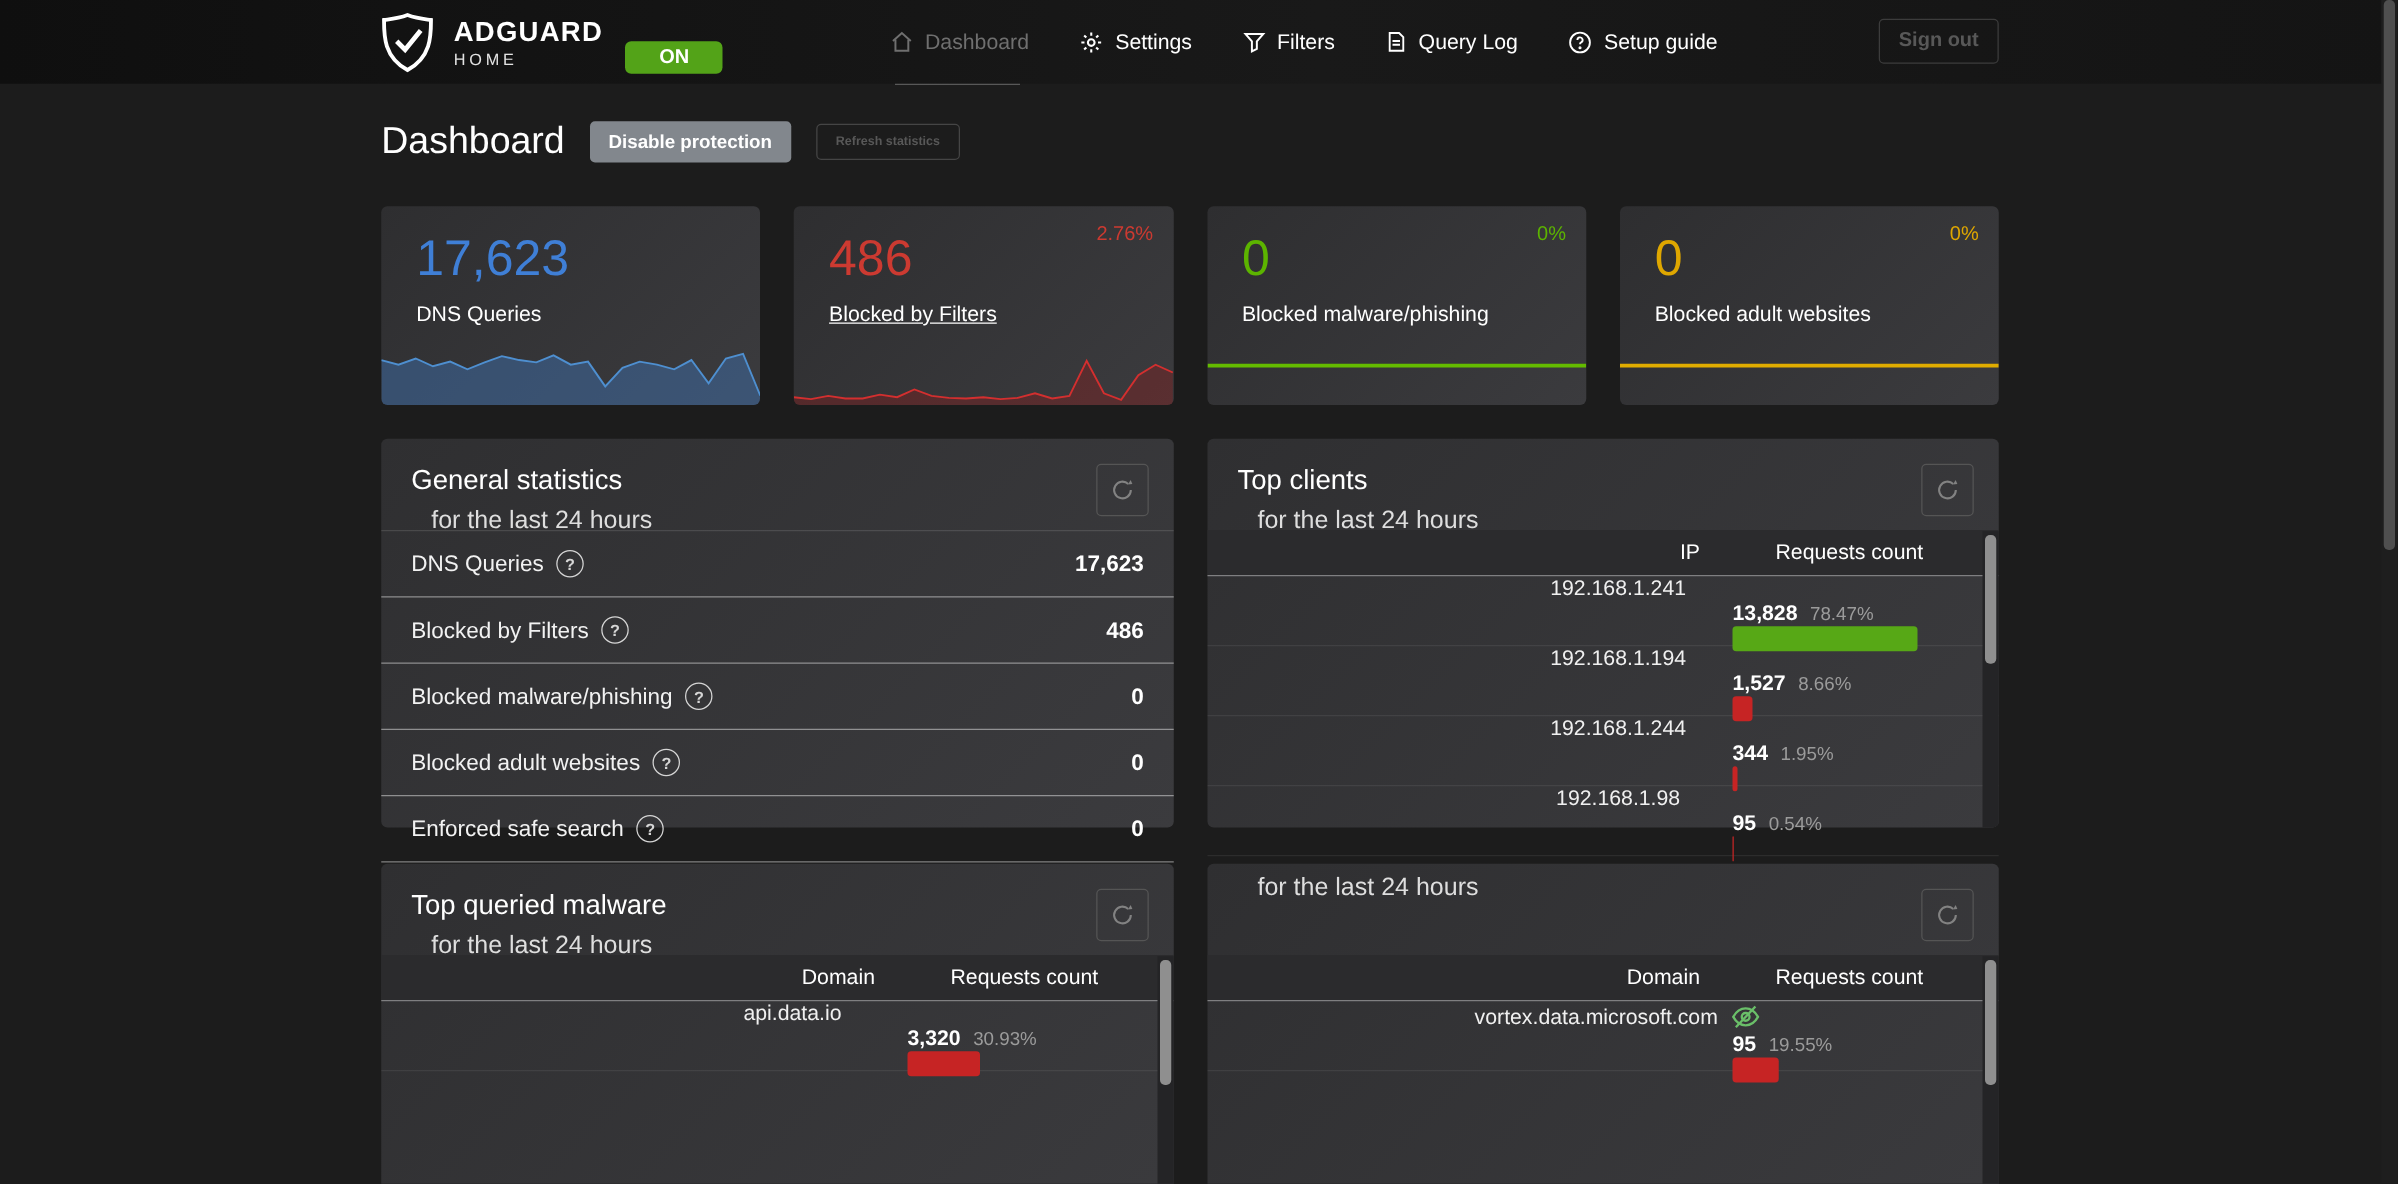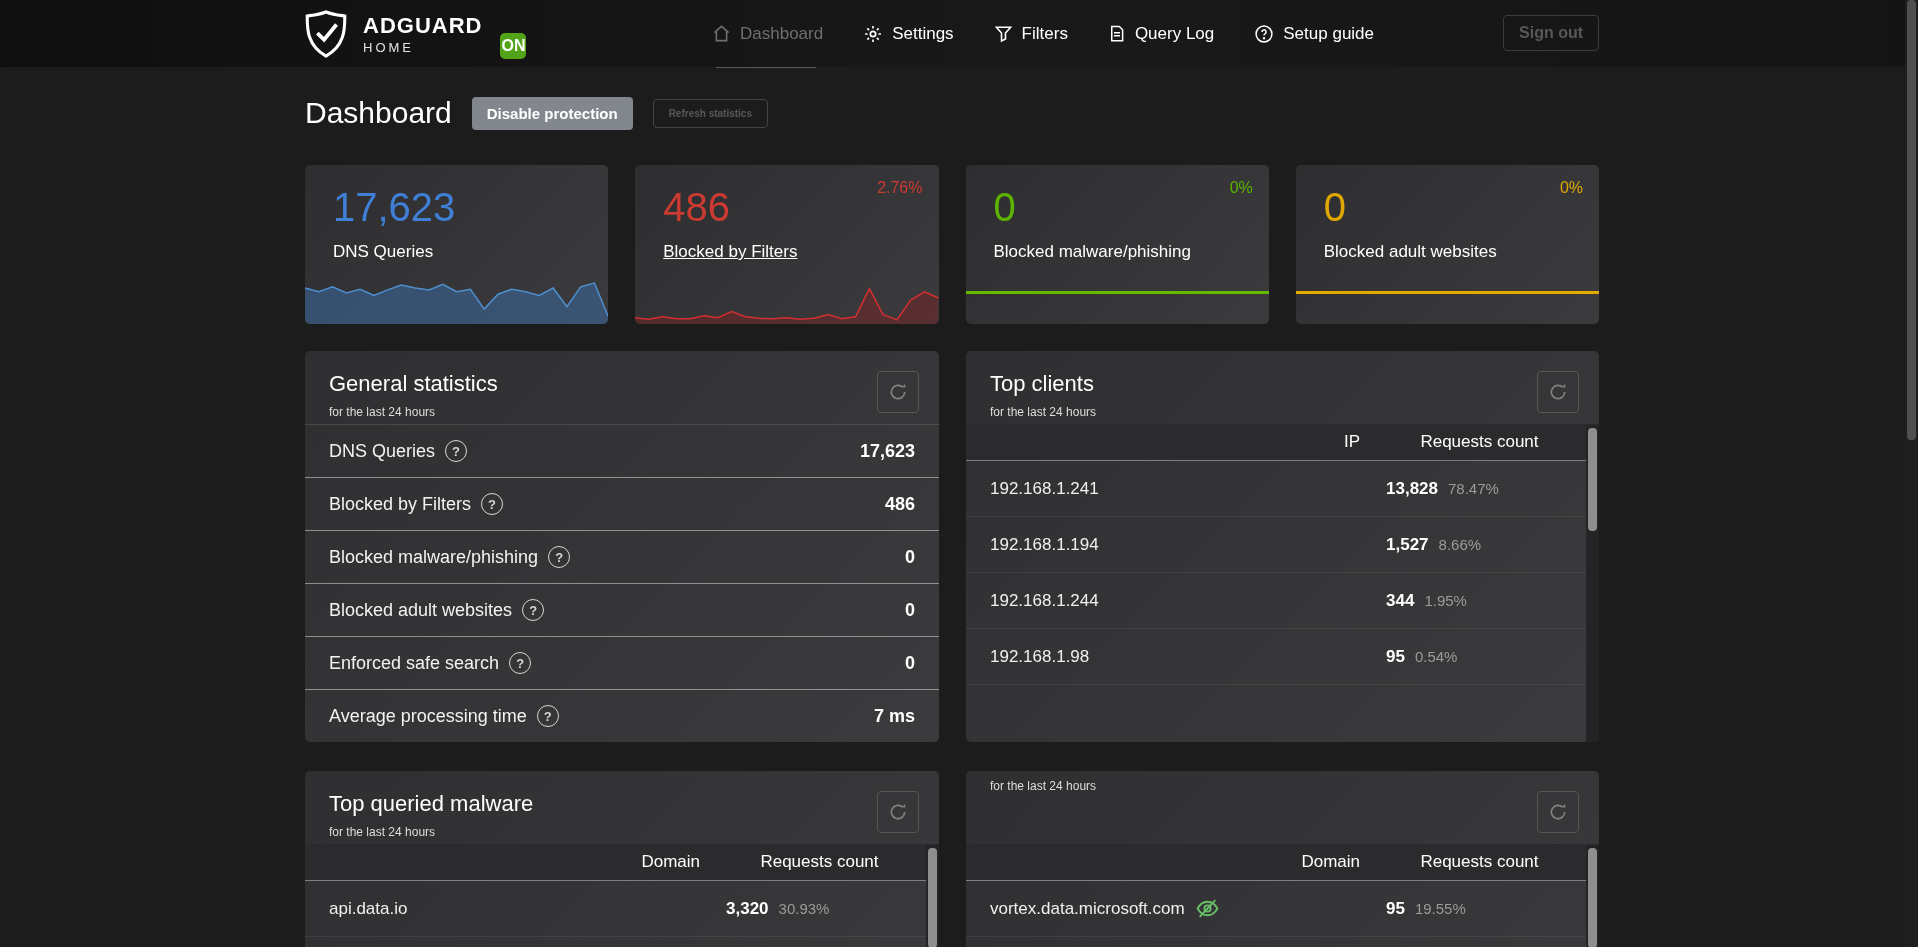--- a/index.html
+++ b/index.html
@@ -15,21 +15,21 @@
     position:absolute; top:0; left:0; width:100%; height:67px;
     background:linear-gradient(90deg,#0f0f0f,#191919 55%,#141414);
   }
   .brand { position:absolute; left:303px; top:9px; display:flex; align-items:center; }
   .brand-shield { width:46px; height:50px; }
   .brand-text { margin-left:14px; line-height:1; }
   .brand-name { font-size:22px; font-weight:bold; letter-spacing:1px; color:#fff; }
   .brand-sub  { font-size:13px; letter-spacing:3px; color:#e3e3e3; margin-top:4px; }
   .on-badge {
     margin-left:18px; background:#53a318; color:#fff; font-weight:bold;
-    font-size:16px; padding:4px 1px; border-radius:5px;margin-top:23px;
+    font-size:16px; padding:4px 27px; border-radius:5px;margin-top:23px;
   }
   .navmenu { position:absolute; left:712px; top:0; height:67px; display:flex; align-items:center; gap:40px; }
   .nav-item { display:flex; align-items:center; gap:9px; font-size:17px; color:#fff; cursor:pointer; }
   .nav-item.active { color:#6f6f6f; }
   .nav-item svg { display:block; }
   .nav-underline { position:absolute; left:716px; top:67px; width:100px; height:1px; background:#585858; }
   .signout-btn {
     position:absolute; right:319px; top:15px;
     background:transparent; border:1px solid #3c3c3c; border-radius:4px;
     color:#585858; font-weight:bold; font-size:16px; padding:8px 15px;
@@ -55,24 +55,24 @@
   .stat-num { position:absolute; left:28px; top:20px; font-size:40px; }
   .stat-label { position:absolute; left:28px; top:77px; font-size:17px; color:#fff; }
   .stat-label.link { text-decoration:underline; cursor:pointer; }
   .stat-pct { position:absolute; right:16px; top:14px; font-size:16px; }
   .spark { position:absolute; left:0; right:0; bottom:0; }
   .spark svg { display:block; width:100%; height:100%; }
   .flatline { position:absolute; left:0; right:0; bottom:30px; height:3px; }
   
   .grid { position:absolute; left:305px; top:351px; width:1294px; display:grid; grid-template-columns:634px 633px; gap:29px 27px; }
   .card { background:linear-gradient(135deg,#2f2f31,#3b3b3e); border-radius:5px; position:relative; }
-  .card.h-tall { height:391px; }
+  .card.h-tall { height:311px; }
   .card.h-cut  { height:320px; }
   .card-title { font-size:22px; color:#fff; padding:20px 24px 0; }
-  .card-sub { font-size:12px; color:#dedede; padding:8px 24px 0; }
+  .card-sub { font-size:20px; color:#dedede; padding:8px 24px 0;margin-left:16px; }
   .refresh-btn {
     position:absolute; top:20px; right:20px; width:42px; height:42px;
     border:1px solid #555; border-radius:4px; background:transparent; color:#828282;
     display:flex; align-items:center; justify-content:center; cursor:pointer;
   }
   
   .gs-table { position:absolute; top:73px; left:0; right:0; }
   .gs-row {
     height:53px; display:flex; align-items:center; justify-content:space-between;
     padding:0 24px; border-top:1px solid rgba(255,255,255,0.45);
@@ -89,20 +89,21 @@
   .tbl { position:absolute; top:73px; left:0; right:0; }
   .tbl-head {
     height:37px; display:flex; align-items:center; background:#2b2b2d;
     border-bottom:1px solid rgba(255,255,255,0.4); font-size:17px; color:#fff;
   }
   .th-main { flex:1; text-align:right;padding-left:39px; }
   .th-req  { width:239px; text-align:center; }
   .t-row {
     height:56px; display:flex; align-items:center; padding-left:24px;
     border-bottom:1px solid rgba(255,255,255,0.07);
+    flex-direction:column;
   }
   .t-key { font-size:17px; color:#f0f0f0; display:flex; align-items:center; gap:10px; }
   .t-req { width:189px; margin-left:auto; margin-right:24px; }
   .t-req-line { display:flex; align-items:baseline; gap:10px; }
   .t-count { font-size:17px; font-weight:bold; color:#fff; }
   .t-pct { font-size:15px; color:#9b9b9b; }
   .bar { margin-top:6px; width:189px; height:5px; border-radius:3px; background:#ececec; overflow:hidden; }
   .bar-fill { height:100%; border-radius:3px; }
   
   .card-scroll { position:absolute; right:0; top:74px; bottom:0; width:13px; background:#242426; border-radius:0 0 5px 0; }

